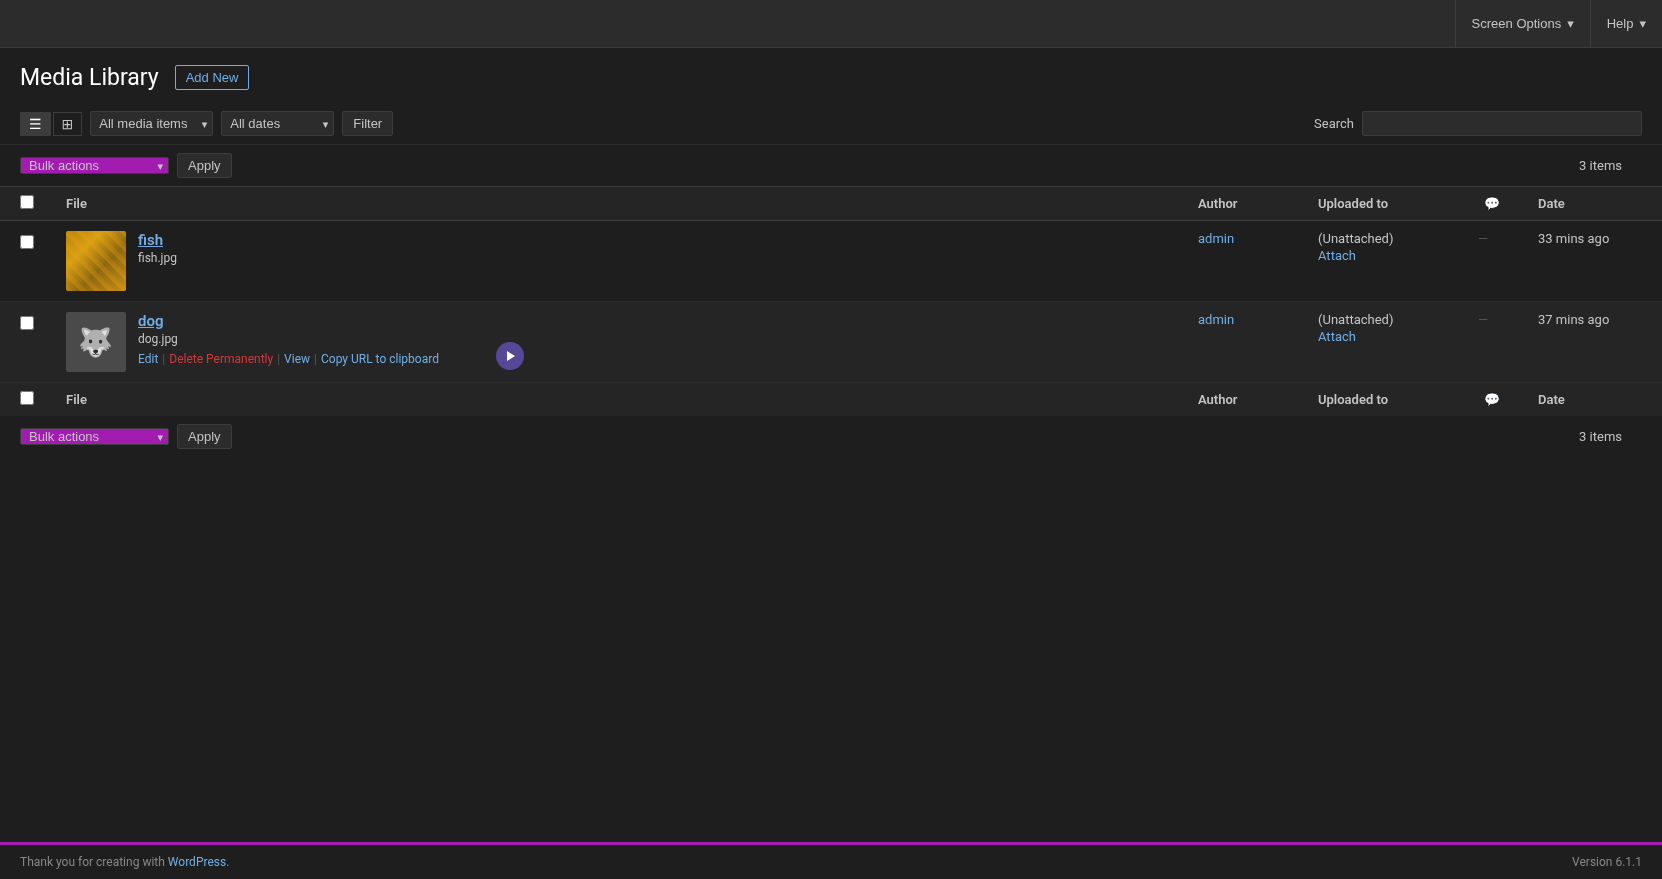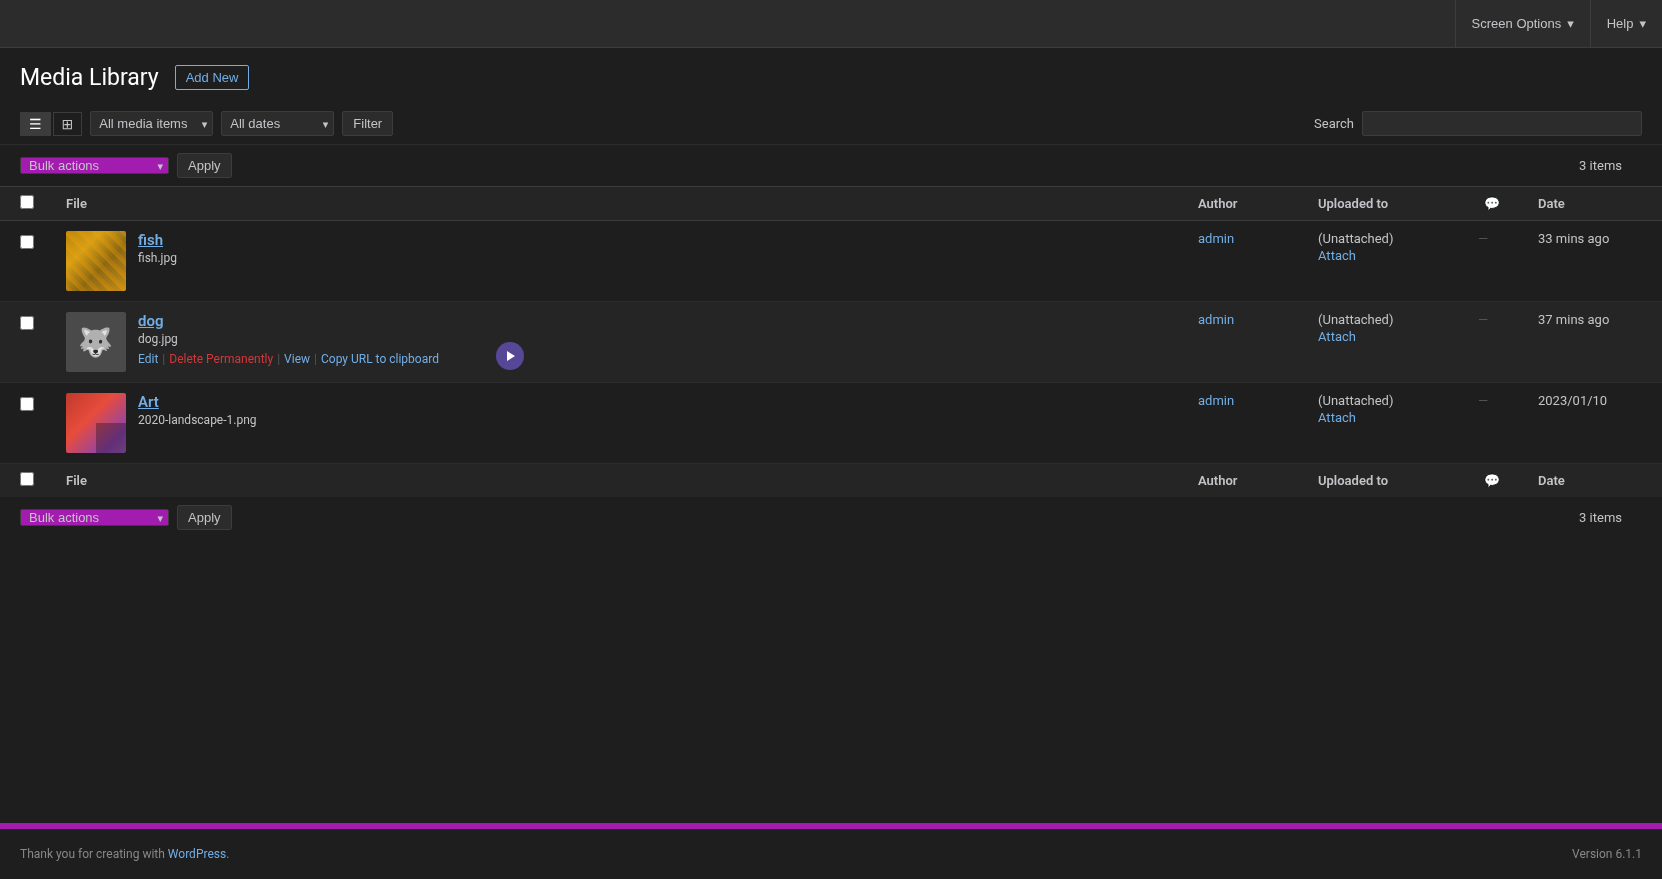--- a/index.html
+++ b/index.html
@@ -248,25 +248,25 @@
     input[type="checkbox"] {
       accent-color: #72aee6;
       width: 14px;
       height: 14px;
     }
     .page-footer {
       position: fixed;
       bottom: 0;
       left: 0;
       right: 0;
-      padding: 18px 20px;
+      padding: 10px 20px;
       background: #1e1e1e;
       display: flex;
       justify-content: space-between;
-      border-top: 6px solid #a21caf;
+      border-top: 3px solid #a21caf;
       font-size: 12px;
       color: #888;
     }
     .footer-link { color: #72aee6; text-decoration: none; }
     .table-wrapper { position: relative; }
   </style>
 </head>
 <body>
 
 <div class="top-bar">
@@ -403,45 +403,20 @@
         <td class="col-uploaded">
           <span class="unattached">(Unattached)</span>
           <a class="attach-link" href="#">Attach</a>
         </td>
         <td class="col-comment">
           <span class="dash">—</span>
         </td>
         <td class="col-date date-cell">37 mins ago</td>
       </tr>
 
-      <tr>
-        <td class="col-check">
-          <input type="checkbox" style="">
-        </td>
-        <td>
-          <div style="display:flex; align-items:flex-start; gap:12px;">
-            <div class="thumb thumb-art"></div>
-            <div class="file-info">
-              <a class="file-name" href="#">Art</a>
-              <span class="file-filename">2020-landscape-1.png</span>
-            </div>
-          </div>
-        </td>
-        <td class="col-author">
-          <a class="author-link" href="#">admin</a>
-        </td>
-        <td class="col-uploaded">
-          <span class="unattached">(Unattached)</span>
-          <a class="attach-link" href="#">Attach</a>
-        </td>
-        <td class="col-comment">
-          <span class="dash">—</span>
-        </td>
-        <td class="col-date date-cell">2023/01/10</td>
-      </tr>
     </tbody>
     <tfoot>
       <tr>
         <th class="col-check">
           <input type="checkbox" style="">
         </th>
         <th class="col-file">File</th>
         <th class="col-author">Author</th>
         <th class="col-uploaded">Uploaded to</th>
         <th class="col-comment">

